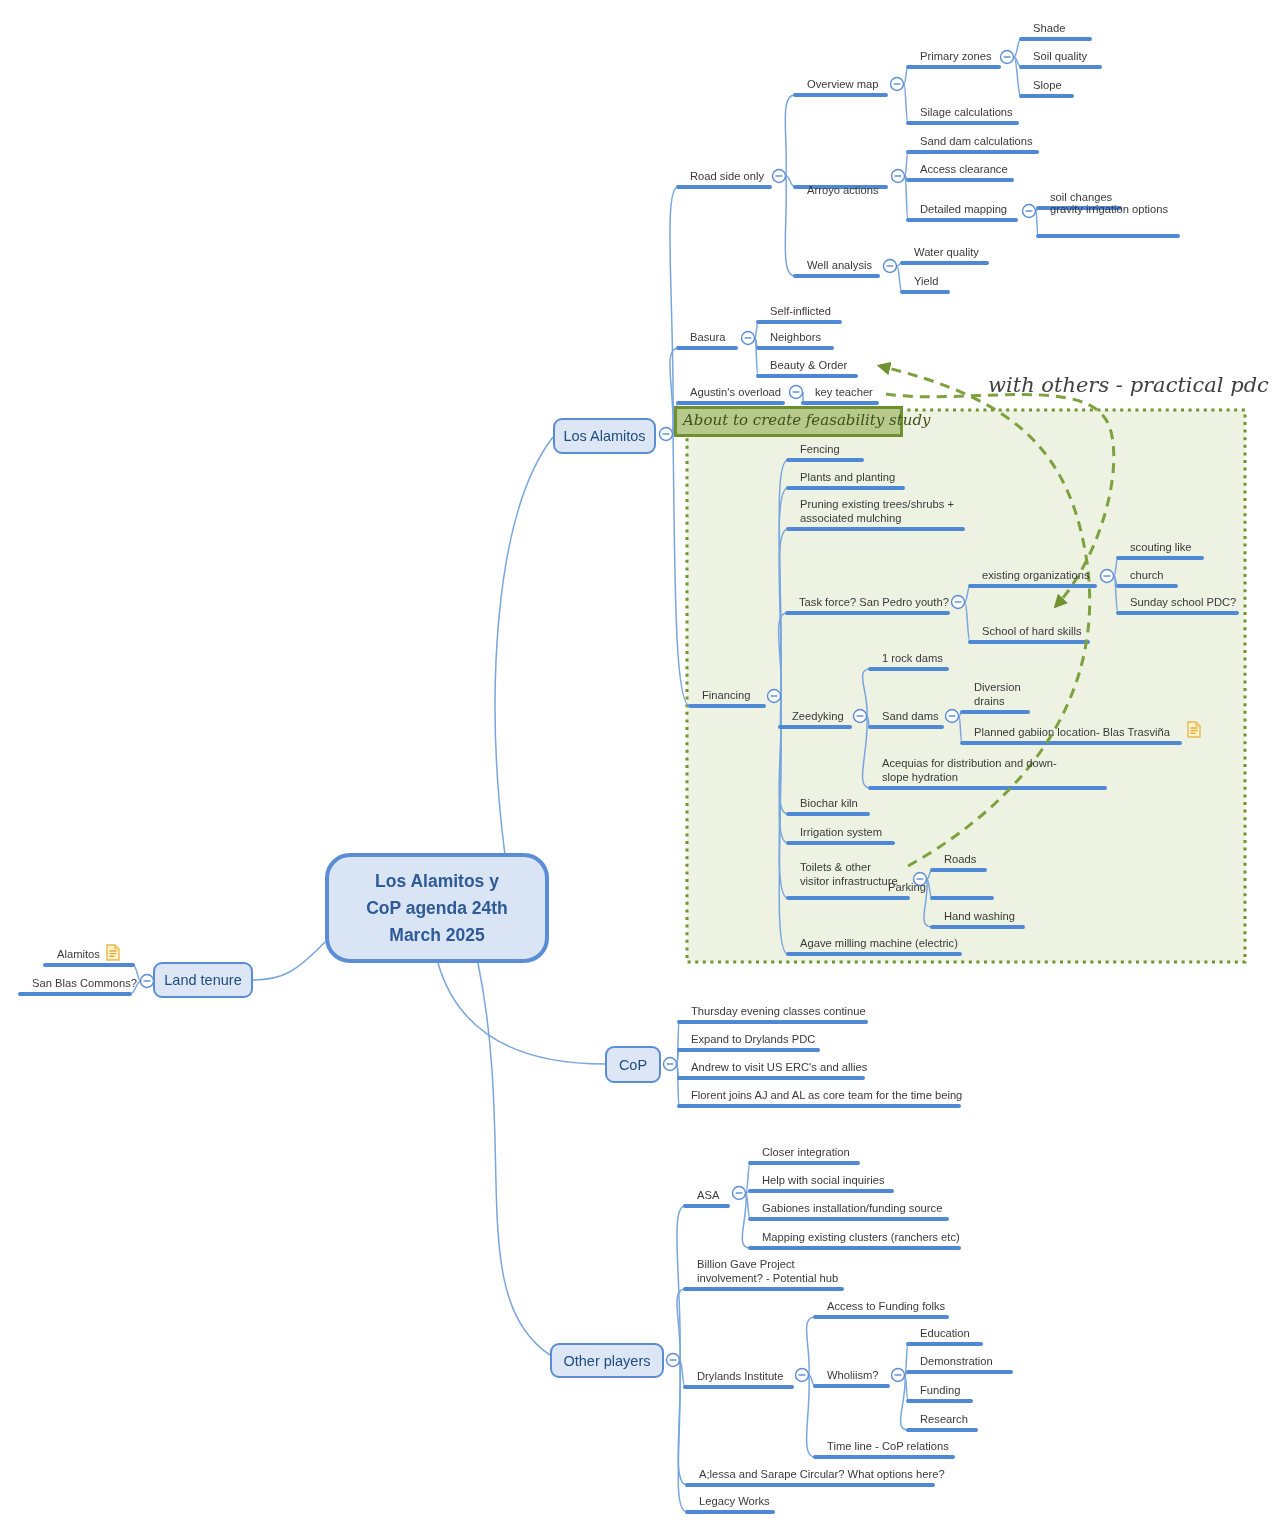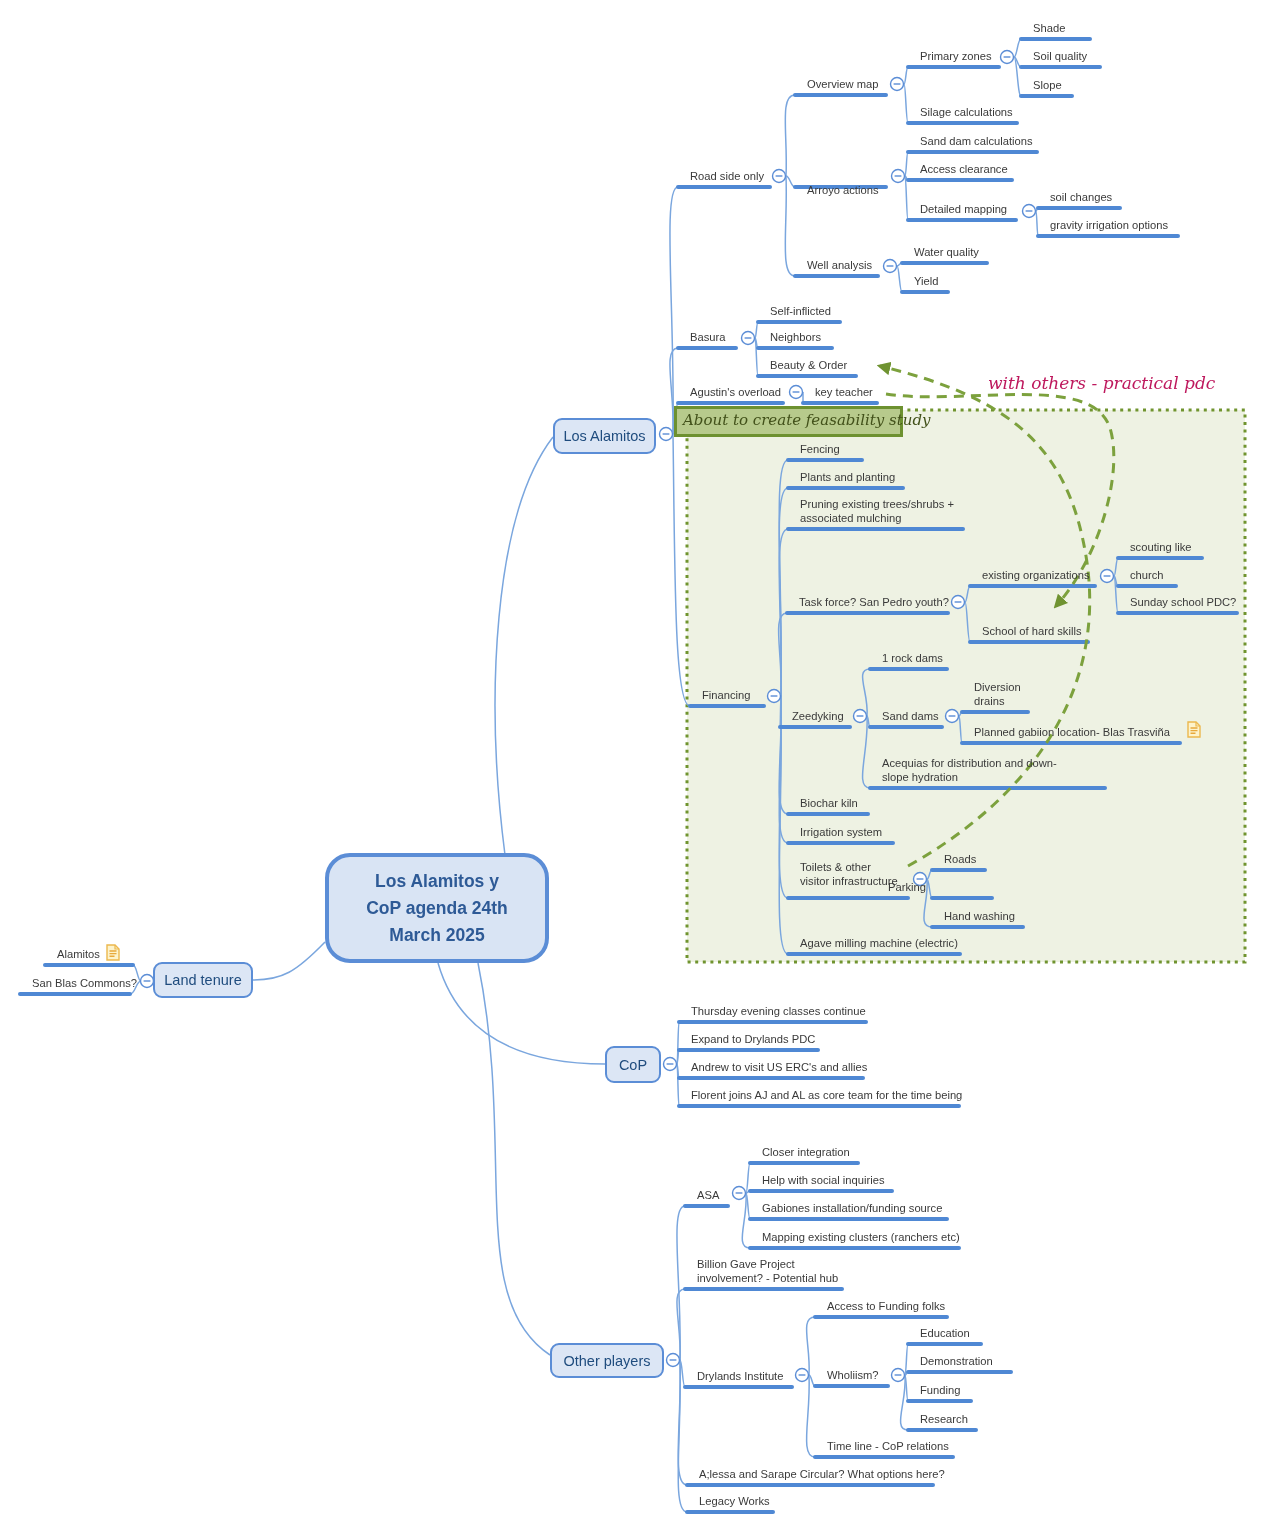--- a/index.html
+++ b/index.html
@@ -10,22 +10,22 @@
        white-space:pre-line;cursor:default;}
   .boxnode{position:absolute;display:flex;align-items:center;justify-content:center;
        background:#dce6f5;border:2px solid #5b8dd6;border-radius:9px;
        color:#1f4c7e;font-size:14.5px;text-align:center;box-sizing:border-box;}
   #center-node{background:#d9e4f4;border:4px solid #5b8dd6;border-radius:14px;
        color:#2e5a96;font-weight:bold;font-size:17.5px;line-height:27px;white-space:pre-line;}
   #feas-note{position:absolute;left:674px;top:406px;width:212px;height:20px;
        background:#b7ca8c;border:3px solid #6d9130;color:#42511a;
        font-family:"DejaVu Serif",serif;font-style:italic;font-size:15px;
        padding:2px 5px 3px 6px;white-space:nowrap;}
-  #with-others{position:absolute;left:988px;top:373px;color:#be185d;
-       font-family:"DejaVu Serif",serif;font-style:italic;font-size:17px;white-space:nowrap;}
+  #with-others{position:absolute;left:988px;top:373px;color:#404040;
+       font-family:"DejaVu Serif",serif;font-style:italic;font-size:21px;white-space:nowrap;}
   .doc-icon{position:absolute;width:14px;height:17px;}
 </style>
 </head>
 <body>
 
 <div id="stage">
 
   <svg id="wires" width="1276" height="1530" viewBox="0 0 1276 1530">
     <defs>
       <marker id="arrow" viewBox="0 0 10 10" refX="7.5" refY="5" markerWidth="4.6" markerHeight="4.6" orient="auto">
@@ -306,21 +306,21 @@
       <div class="lbl" style="left: 920px; top: 50px;">Primary zones</div>
       <div class="lbl" style="left: 1033px; top: 22px;">Shade</div>
       <div class="lbl" style="left: 1033px; top: 50px;">Soil quality</div>
       <div class="lbl" style="left: 1033px; top: 79px;">Slope</div>
       <div class="lbl" style="left: 920px; top: 106px;">Silage calculations</div>
       <div class="lbl" style="left: 807px; top: 184px;">Arroyo actions</div>
       <div class="lbl" style="left: 920px; top: 135px;">Sand dam calculations</div>
       <div class="lbl" style="left: 920px; top: 163px;">Access clearance</div>
       <div class="lbl" style="left: 920px; top: 203px;">Detailed mapping</div>
       <div class="lbl" style="left: 1050px; top: 191px;">soil changes</div>
-      <div class="lbl" style="left: 1050px; top: 219px; text-align: right;">gravity irrigation options</div>
+      <div class="lbl" style="left: 1050px; top: 203px; text-align: right;">gravity irrigation options</div>
       <div class="lbl" style="left: 807px; top: 259px;">Well analysis</div>
       <div class="lbl" style="left: 914px; top: 246px;">Water quality</div>
       <div class="lbl" style="left: 914px; top: 275px;">Yield</div>
       <div class="lbl" style="left: 690px; top: 331px;">Basura</div>
       <div class="lbl" style="left: 770px; top: 305px;">Self-inflicted</div>
       <div class="lbl" style="left: 770px; top: 331px;">Neighbors</div>
       <div class="lbl" style="left: 770px; top: 359px;">Beauty &amp; Order</div>
       <div class="lbl" style="left: 690px; top: 386px;">Agustin's overload</div>
       <div class="lbl" style="left: 815px; top: 386px;">key teacher</div>
       <div class="lbl" style="left: 702px; top: 689px;">Financing</div>

